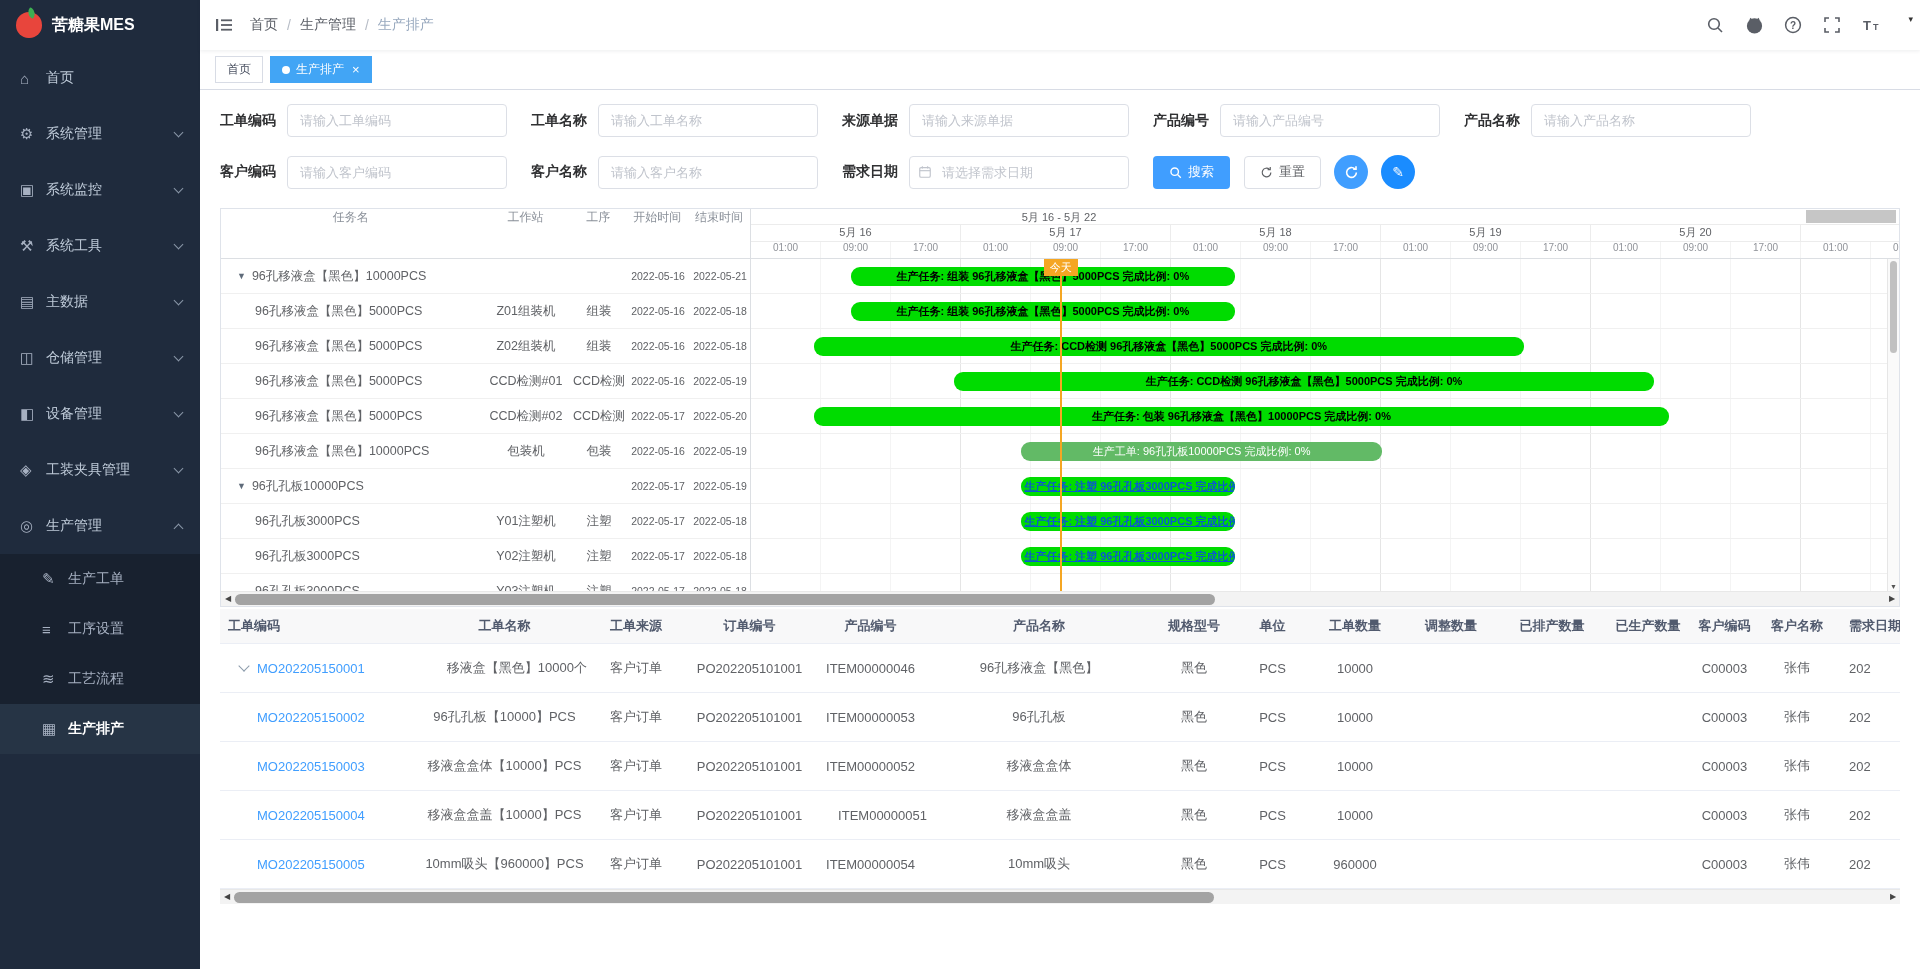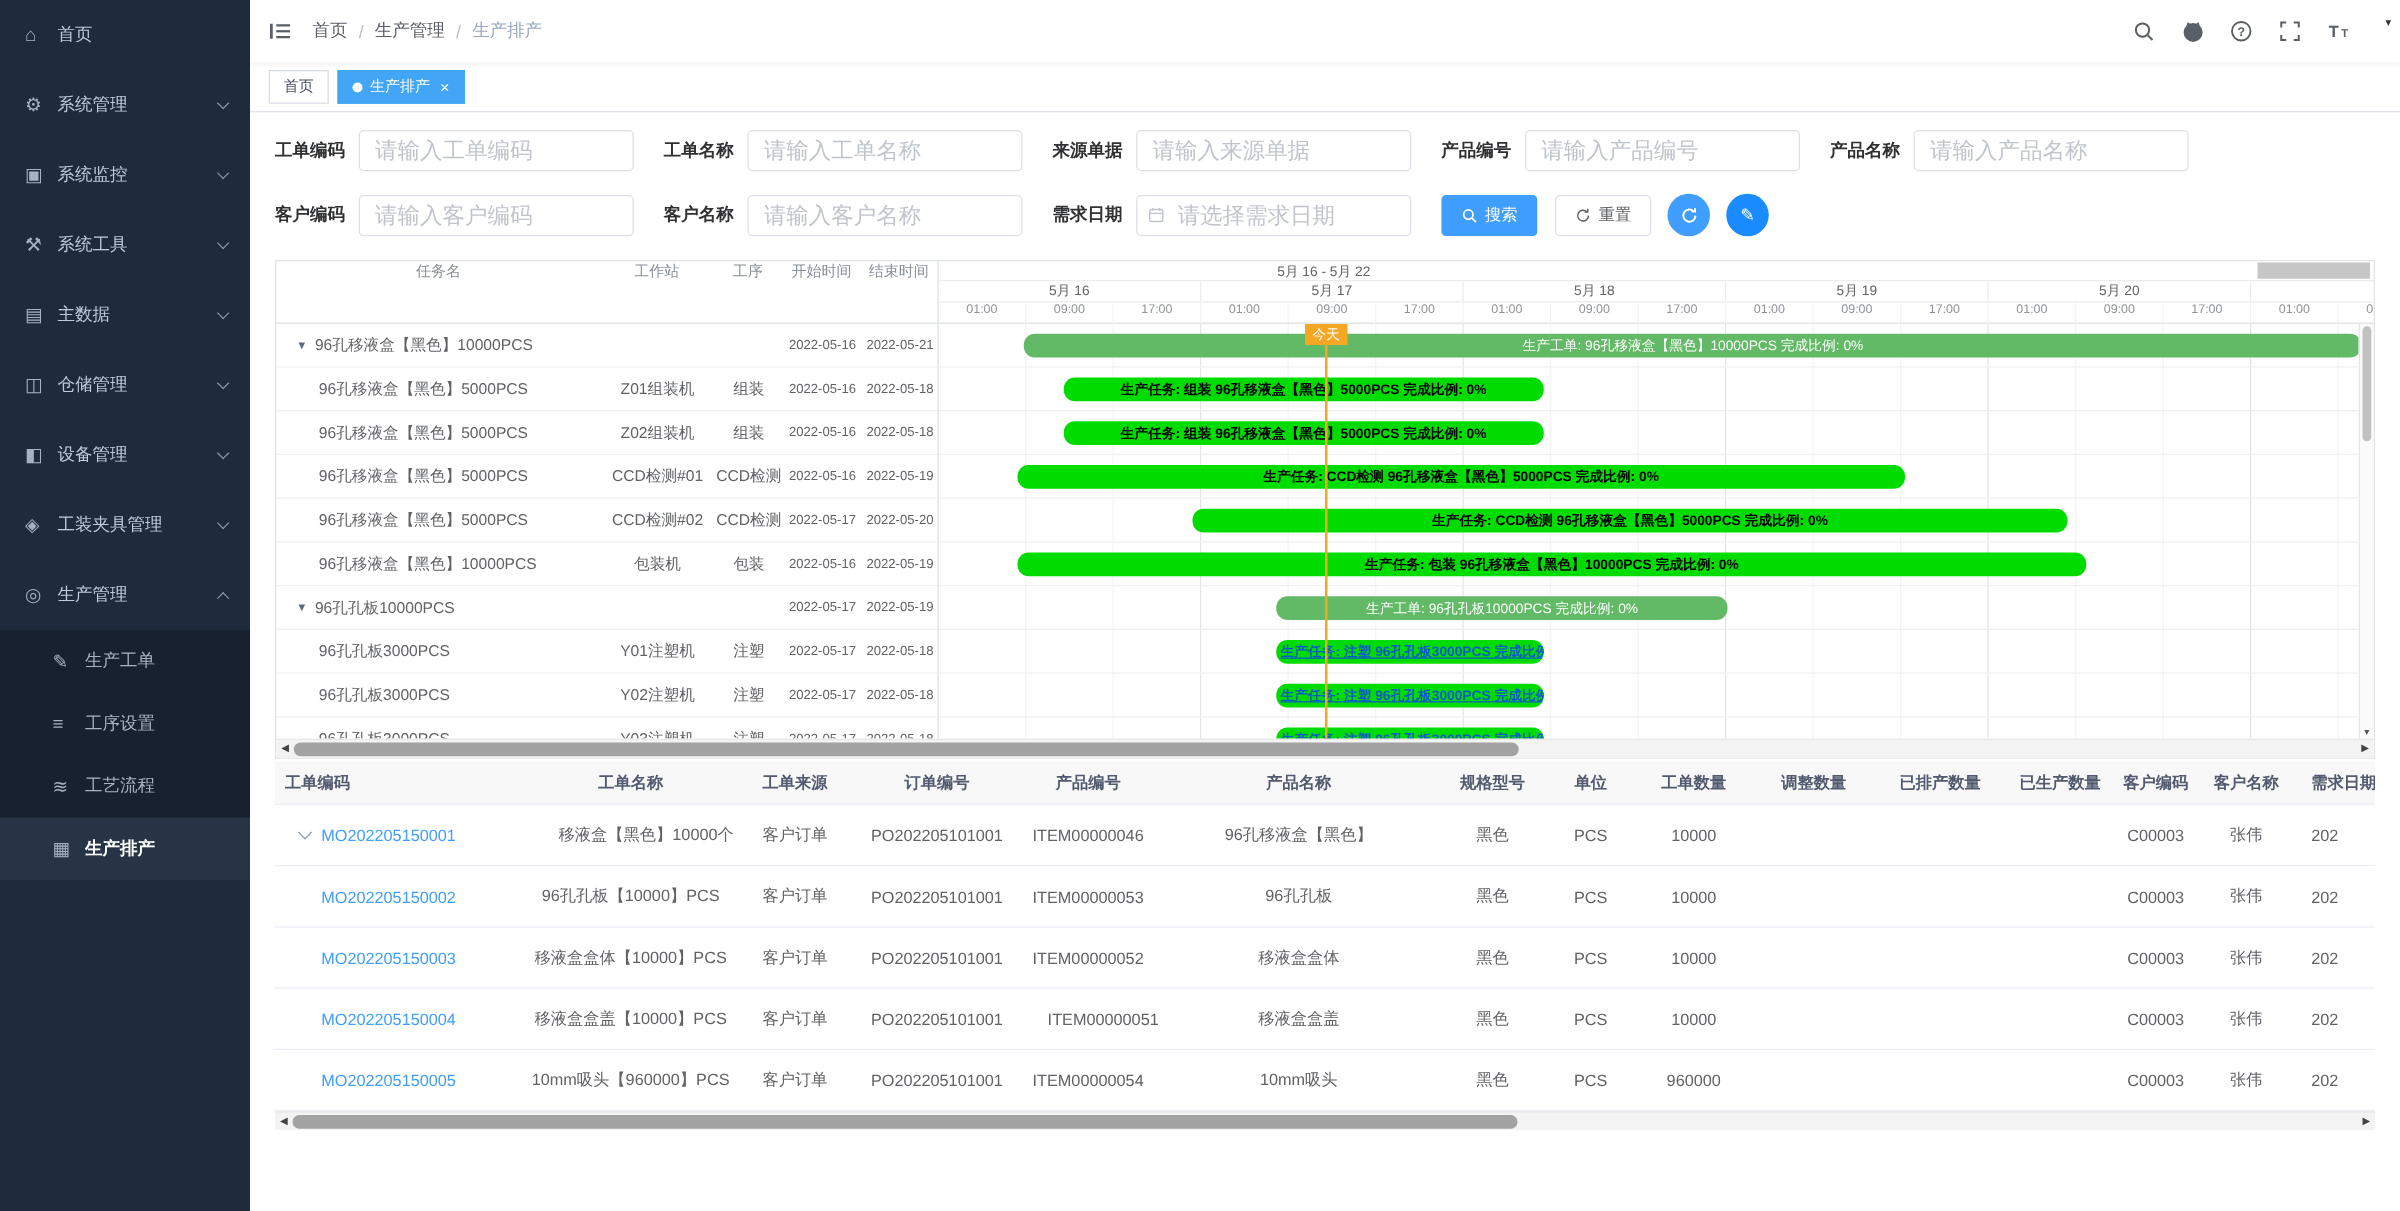--- a/index.html
+++ b/index.html
@@ -43,21 +43,21 @@
 .tab .close{font-size:13px;line-height:1;margin-left:2px}
 
 .content{flex:1;padding:14px 20px 0 20px;overflow:hidden;background:#fff}
 
 
 .filter-row{display:flex;align-items:center;margin-bottom:18px}
 .filter-row.second{margin-bottom:19px}
 .f-group{display:flex;align-items:center;margin-right:24px}
 .f-label{font-size:14px;font-weight:bold;color:#303133;margin-right:11px;white-space:nowrap}
 .f-wrap{position:relative;display:flex;align-items:center}
-.f-input{width:220px;height:33px;border:1px solid #dcdfe6;border-radius:4px;padding:0 12px;font-size:18px;color:#606266;outline:none;background:#fff}
+.f-input{width:220px;height:33px;border:1px solid #dcdfe6;border-radius:4px;padding:0 12px;font-size:13px;color:#606266;outline:none;background:#fff}
 .f-input::placeholder{color:#c0c4cc}
 .f-wrap.date .f-input{padding-left:32px}
 .f-wrap .cal-ic{position:absolute;left:9px;top:9px}
 .btn{height:33px;border-radius:4px;display:inline-flex;align-items:center;gap:6px;padding:0 15px;font-size:13px;cursor:pointer;border:1px solid transparent;white-space:nowrap}
 .btn-primary{background:#409eff;color:#fff}
 .btn-plain{background:#fff;border-color:#dcdfe6;color:#606266;margin-left:14px}
 .btn-circle{width:34px;height:34px;border-radius:50%;display:flex;align-items:center;justify-content:center;cursor:pointer;border:none;color:#fff;margin-left:13px}
 .btn-circle.c1{background:#409eff}
 .btn-circle.c2{background:#1a8cff;font-size:14px}
 
@@ -114,20 +114,24 @@
 .exp-caret{width:8px;height:8px;border-right:1.4px solid #8b9bab;border-bottom:1.4px solid #8b9bab;transform:rotate(45deg);margin-right:9px;margin-top:-4px;cursor:pointer;flex-shrink:0}
 .exp-caret.hide{visibility:hidden}
 .link{color:#409eff;cursor:pointer;overflow:hidden;text-overflow:ellipsis}
 </style>
 </head>
 <body>
 
 <div class="app">
 
   <aside class="sidebar">
+    <div class="logo">
+      <span class="logo-mark"></span>
+      <span>苦糖果MES</span>
+    </div>
     <nav id="menu">
         <div class="menu-item">
           <span class="mi-icon">⌂</span>
           <span class="mi-label">首页</span>
         </div>
         <div class="menu-item">
           <span class="mi-icon">⚙</span>
           <span class="mi-label">系统管理</span>
           <span class="chev"></span>
         </div>
@@ -495,25 +499,20 @@
                 <div class="grid-cell"></div>
                 <div class="grid-cell dayend"></div>
                 <div class="grid-cell"></div>
                 <div class="grid-cell"></div>
                 <div class="grid-cell dayend"></div>
                 <div class="grid-cell"></div>
                 <div class="grid-cell"></div>
               </div>
             <div id="rowsLayer" style="position:relative">
                 <div class="g-rrow">
-                  <div class="bar order" style="left: 68.25px; width: 1070.12px;">
-                    <span>生产工单: 96孔移液盒【黑色】10000PCS 完成比例: 0%</span>
-                  </div>
-                </div>
-                <div class="g-rrow">
                   <div class="bar task" style="left: 99.75px; width: 384.125px;">
                     <span>生产任务: 组装 96孔移液盒【黑色】5000PCS 完成比例: 0%</span>
                   </div>
                 </div>
                 <div class="g-rrow">
                   <div class="bar task" style="left: 99.75px; width: 384.125px;">
                     <span>生产任务: 组装 96孔移液盒【黑色】5000PCS 完成比例: 0%</span>
                   </div>
                 </div>
                 <div class="g-rrow">

